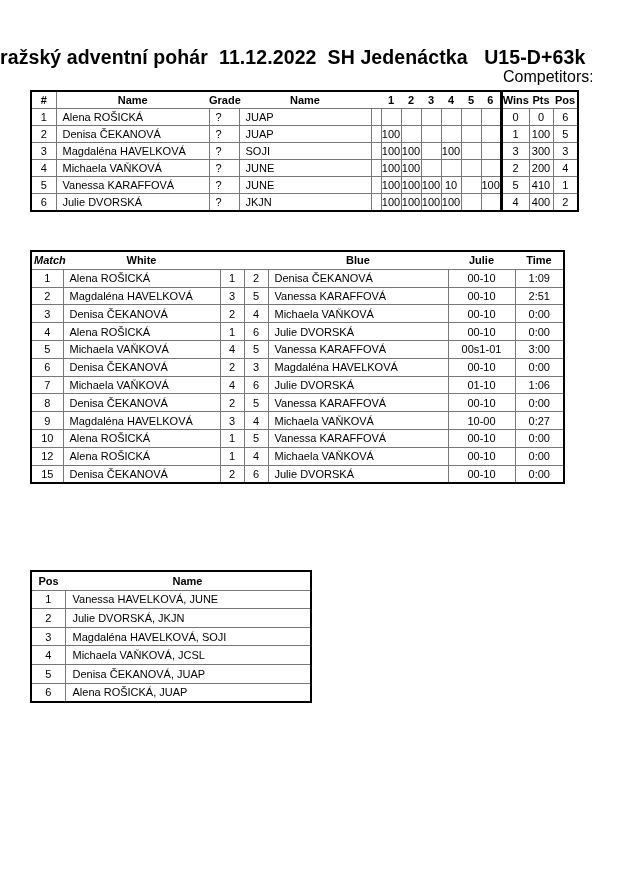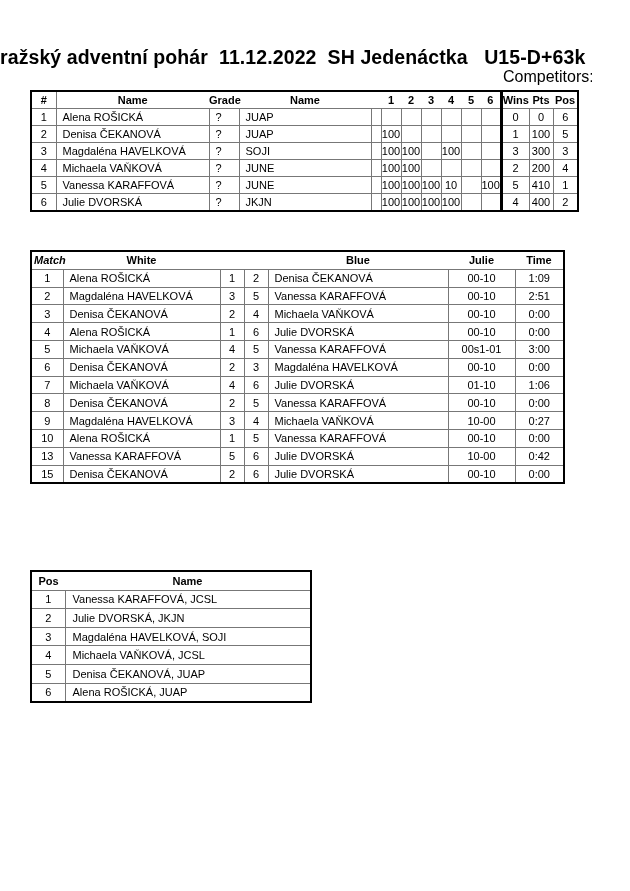--- a/index.html
+++ b/index.html
@@ -307,27 +307,27 @@
         <tr>
           <td class="mc-match">10</td>
           <td class="mc-white">Alena ROŠICKÁ</td>
           <td class="mc-wn">1</td>
           <td class="mc-bn">5</td>
           <td class="mc-blue">Vanessa KARAFFOVÁ</td>
           <td class="mc-result">00-10</td>
           <td class="mc-time">0:00</td>
         </tr>
         <tr>
-          <td class="mc-match">13</td>
-          <td class="mc-white">Vanessa KARAFFOVÁ</td>
-          <td class="mc-wn">5</td>
-          <td class="mc-bn">6</td>
-          <td class="mc-blue">Julie DVORSKÁ</td>
-          <td class="mc-result">10-00</td>
-          <td class="mc-time">0:42</td>
+          <td class="mc-match">12</td>
+          <td class="mc-white">Alena ROŠICKÁ</td>
+          <td class="mc-wn">1</td>
+          <td class="mc-bn">4</td>
+          <td class="mc-blue">Michaela VAŇKOVÁ</td>
+          <td class="mc-result">00-10</td>
+          <td class="mc-time">0:00</td>
         </tr>
         <tr>
           <td class="mc-match">15</td>
           <td class="mc-white">Denisa ČEKANOVÁ</td>
           <td class="mc-wn">2</td>
           <td class="mc-bn">6</td>
           <td class="mc-blue">Julie DVORSKÁ</td>
           <td class="mc-result">00-10</td>
           <td class="mc-time">0:00</td>
         </tr>
@@ -344,21 +344,21 @@
     <thead>
       <tr>
         <th class="rc-pos">Pos</th>
         <th class="rc-name" style="text-align:center;padding-left:0">Name</th>
       </tr>
     </thead>
     <tbody>
 
     <tr>
           <td class="rc-pos">1</td>
-          <td class="rc-name">Vanessa KARAFFOVÁ, JCSL</td>
+          <td class="rc-name">Vanessa HAVELKOVÁ, JUNE</td>
         </tr>
         <tr>
           <td class="rc-pos">2</td>
           <td class="rc-name">Julie DVORSKÁ, JKJN</td>
         </tr>
         <tr>
           <td class="rc-pos">3</td>
           <td class="rc-name">Magdaléna HAVELKOVÁ, SOJI</td>
         </tr>
         <tr>

